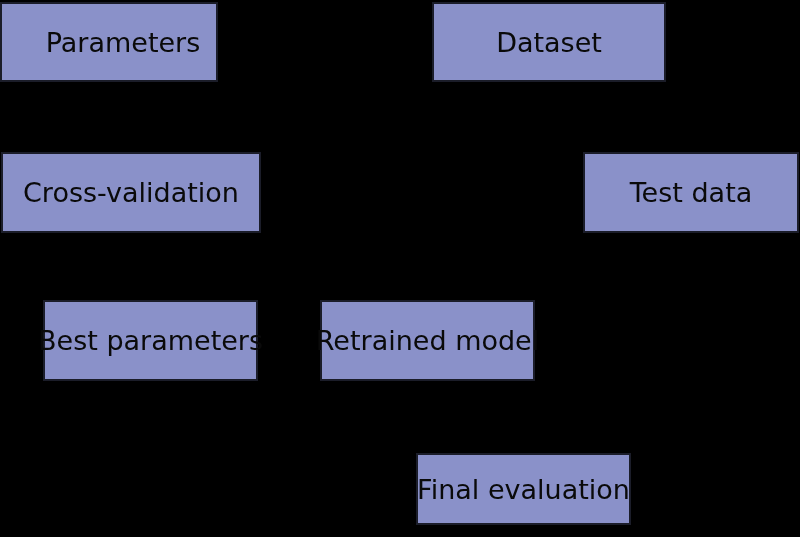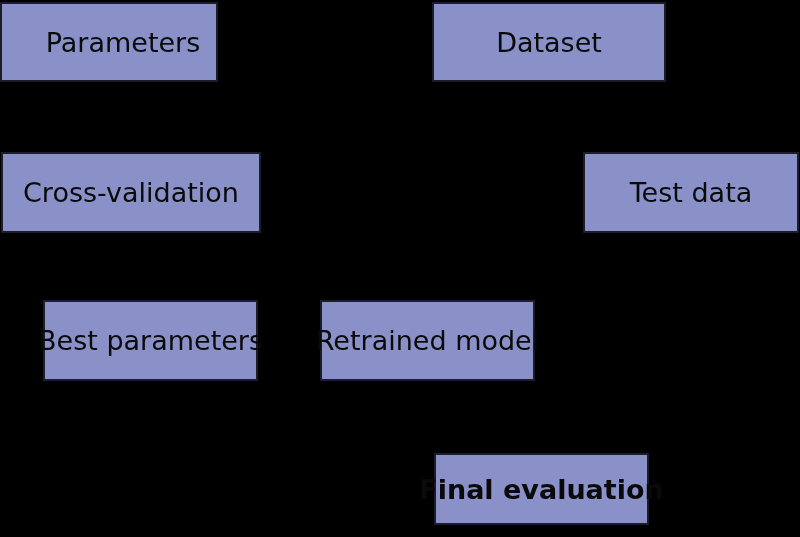--- a/index.html
+++ b/index.html
@@ -34,21 +34,21 @@
     text-align: center;
   }
   
   .node-parameters      { left: 0px;   top: 2px;   width: 218px; height: 80px; padding-left: 28px; }
   .node-dataset         { left: 432px; top: 2px;   width: 234px; height: 80px; }
   .node-cross-validation{ left: 1px;   top: 152px; width: 260px; height: 81px; }
   .node-training-data   { left: 287px; top: 152px; width: 216px; height: 81px; }
   .node-test-data       { left: 583px; top: 152px; width: 216px; height: 81px; align-items: center; }
   .node-best-parameters { left: 2px;   top: 300px; width: 215px; height: 81px; margin-left: 41px; }
   .node-retrained-model { left: 292px; top: 300px; width: 215px; height: 81px; margin-left: 28px; }
-  .node-final-evaluation{ left: 434px; top: 453px; width: 215px; height: 72px; font-weight: bold; }
+  .node-final-evaluation{ left: 416px; top: 453px; width: 215px; height: 72px; }
 </style>
 </head>
 <body>
 
 <div class="canvas">
   <div class="node node-parameters">
     <span>Parameters</span>
   </div>
   <div class="node node-dataset">
     <span>Dataset</span>

